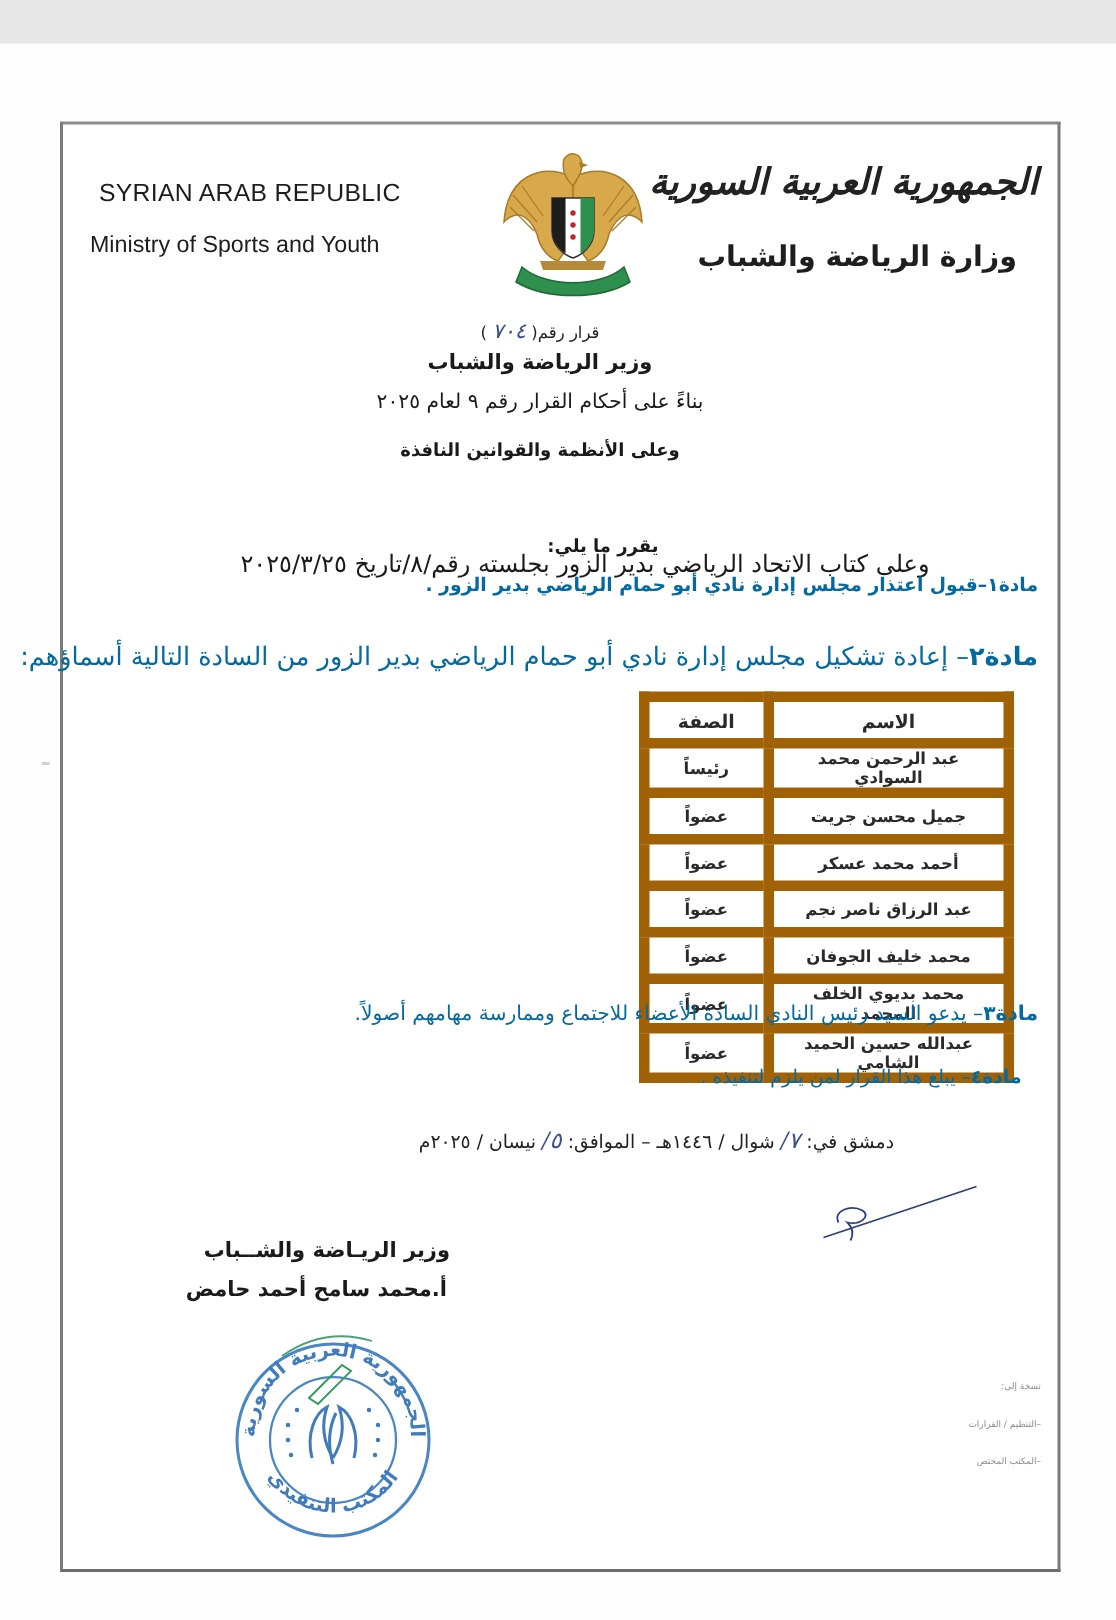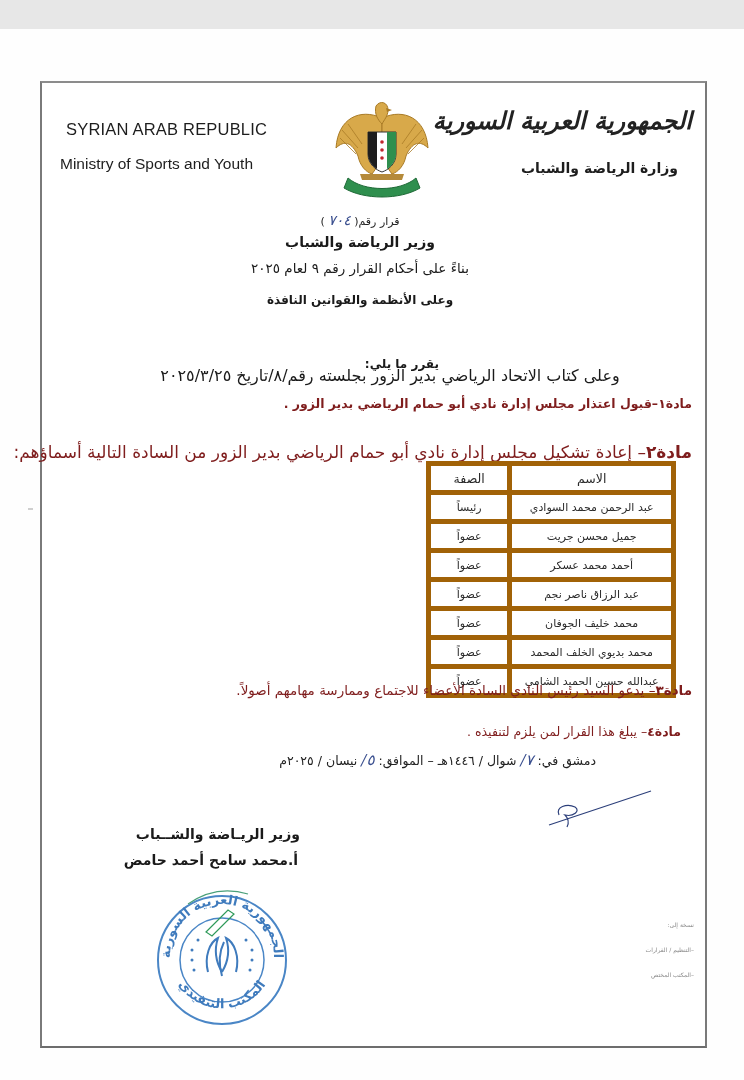--- a/index.html
+++ b/index.html
@@ -35,54 +35,54 @@
     left: 60px; top: 155px; font-family: "Liberation Sans", sans-serif;
     font-size: 15.5px; color: #1d1d1d;
   }
   .ar-republic {
     right: 52px; top: 106px; font-family: "DejaVu Serif", serif;
     font-size: 24px; font-weight: bold; font-style: italic; color: #222;
     letter-spacing: -0.5px;
   }
   .ar-ministry {
     right: 66px; top: 160px; font-family: "DejaVu Sans", sans-serif;
-    font-size: 14px; font-weight: bold; color: #1e1e1e;
+    font-size: 19px; font-weight: bold; color: #1e1e1e;
   }
   .emblem { left: 330px; top: 100px; width: 104px; height: 100px; }
 
   
   .center-block {
     left: 150px; width: 420px; text-align: center; font-family: "DejaVu Sans", sans-serif;
   }
   .decree-no { top: 212px; font-size: 11px; color: #222; }
   .decree-no .handwritten { color: #3a4f8f; font-family: "DejaVu Serif", serif; font-size: 14px; font-style: italic; }
   .minister-line { top: 234px; font-size: 14px; font-weight: bold; }
   .based-line { top: 260px; font-size: 13.5px; font-weight: normal; }
   .laws-line { top: 293px; font-size: 12px; font-weight: bold; }
   .letter-line { left: 160px; width: 460px; top: 318px; font-size: 16px; font-weight: normal; text-align: center; margin-top: 48px; }
 
   .decides { right: 305px; top: 357px; font-size: 12px; font-weight: bold; text-align: center; }
 
   .article {
-    right: 52px; font-size: 12.5px; font-weight: bold; color: #7f1d1d; white-space: nowrap; margin-top: 14px;
+    right: 52px; font-size: 12.5px; font-weight: bold; color: #0369a1; white-space: nowrap;
   }
   .art1 { top: 382px; }
   .art2 { top: 428px; font-weight: normal; font-size: 17px; }
   .art3 { top: 668px; font-weight: normal; font-size: 13.5px; }
   .art4 { top: 710px; right: 63px; font-weight: normal; font-size: 12.5px; }
   .art-num { font-weight: bold; }
 
   
   .members-table {
     position: absolute; left: 426px; top: 461px; width: 250px;
     border-collapse: collapse; direction: rtl;
     font-family: "DejaVu Sans", sans-serif; font-size: 11px; color: #2a2a2a;
   }
   .members-table th, .members-table td {
-    border: 5px solid #a16207; height: 24px; padding: 0 6px; text-align: center; font-weight: normal;
+    border: 7px solid #a16207; height: 24px; padding: 0 6px; text-align: center; font-weight: bold;
   }
   .members-table th { font-size: 12.5px; height: 24px; }
   .members-table .col-name { width: 165px; }
   .members-table .col-role { width: 70px; }
 
   .date-line { right: 148px; top: 751px; font-size: 12.5px; color: #222; white-space: nowrap; }
   .date-line .hand { color: #3a4f8f; font-style: italic; font-family: "DejaVu Serif", serif; font-size: 15px; }
 
   .signature { left: 545px; top: 785px; width: 110px; height: 45px; }
 

